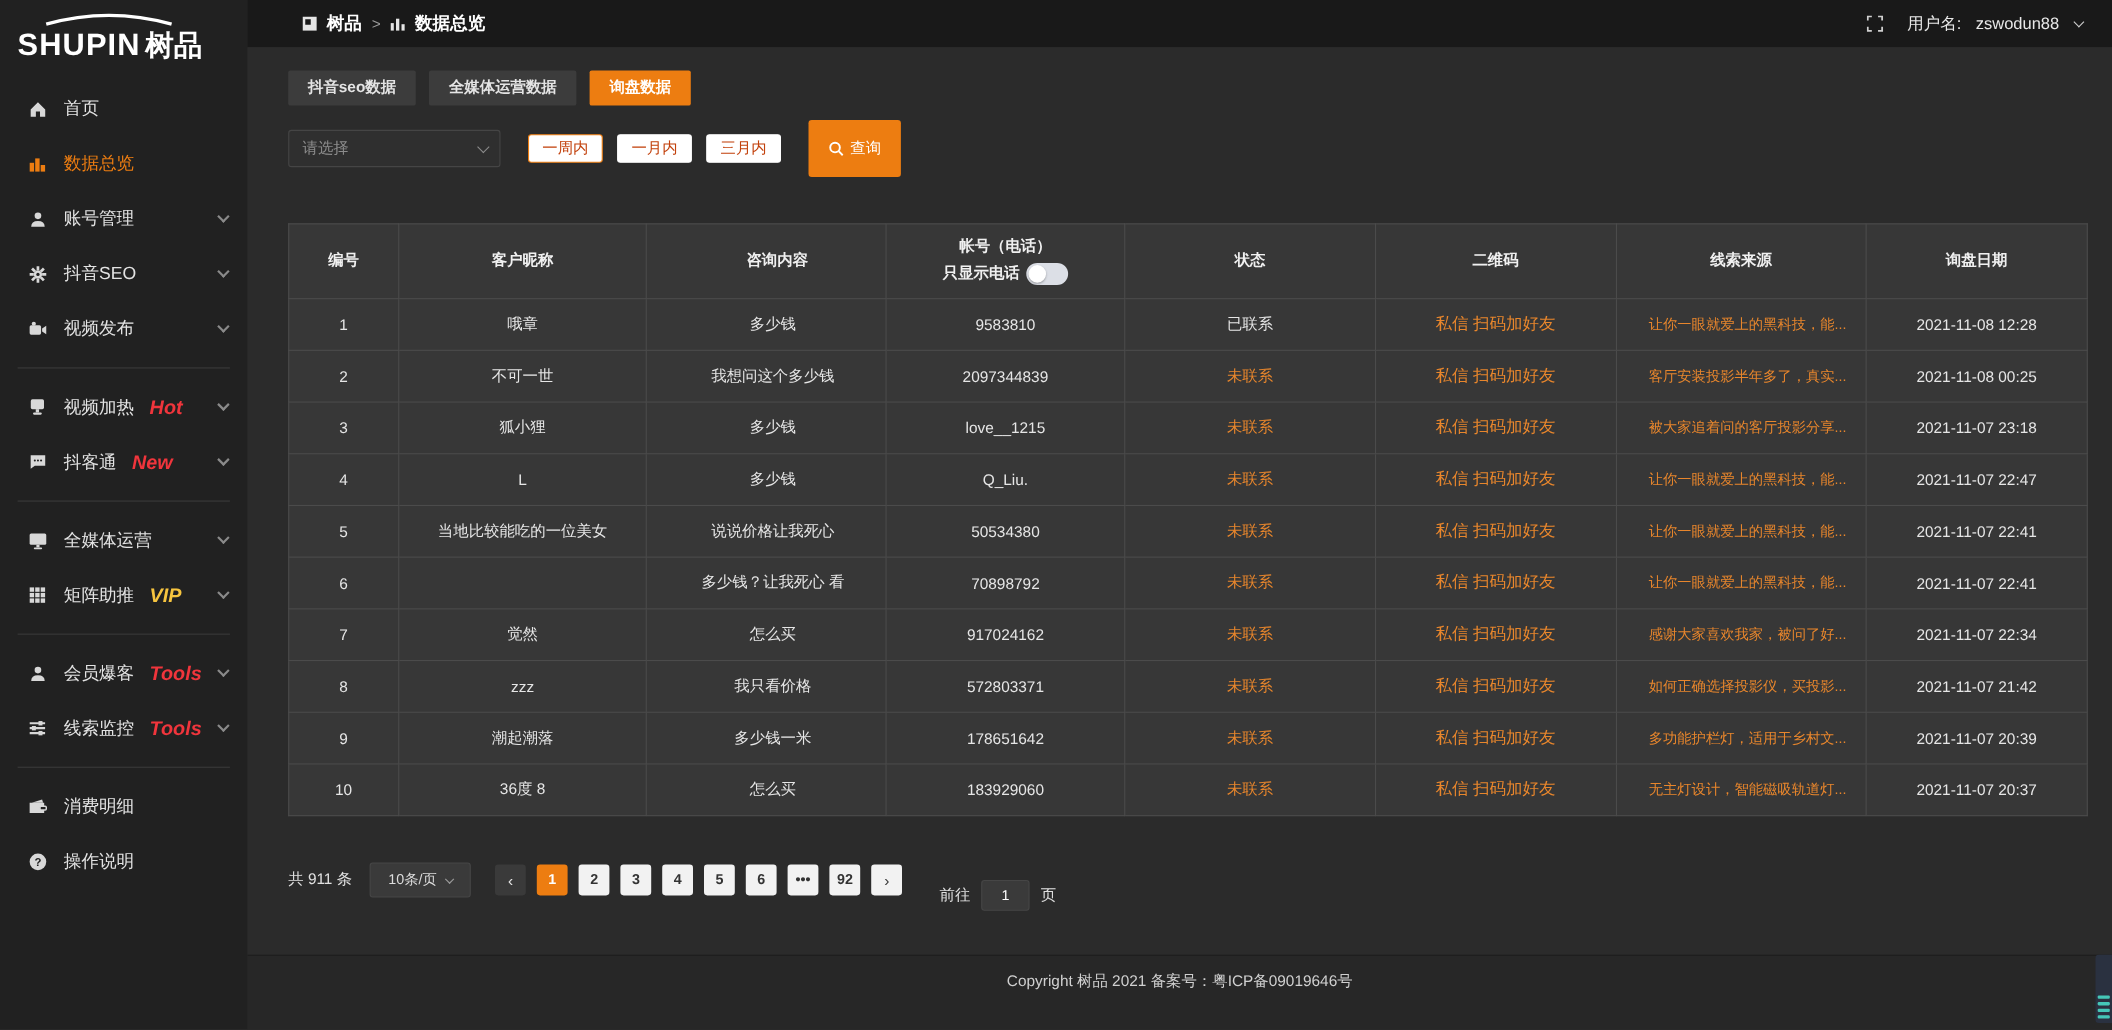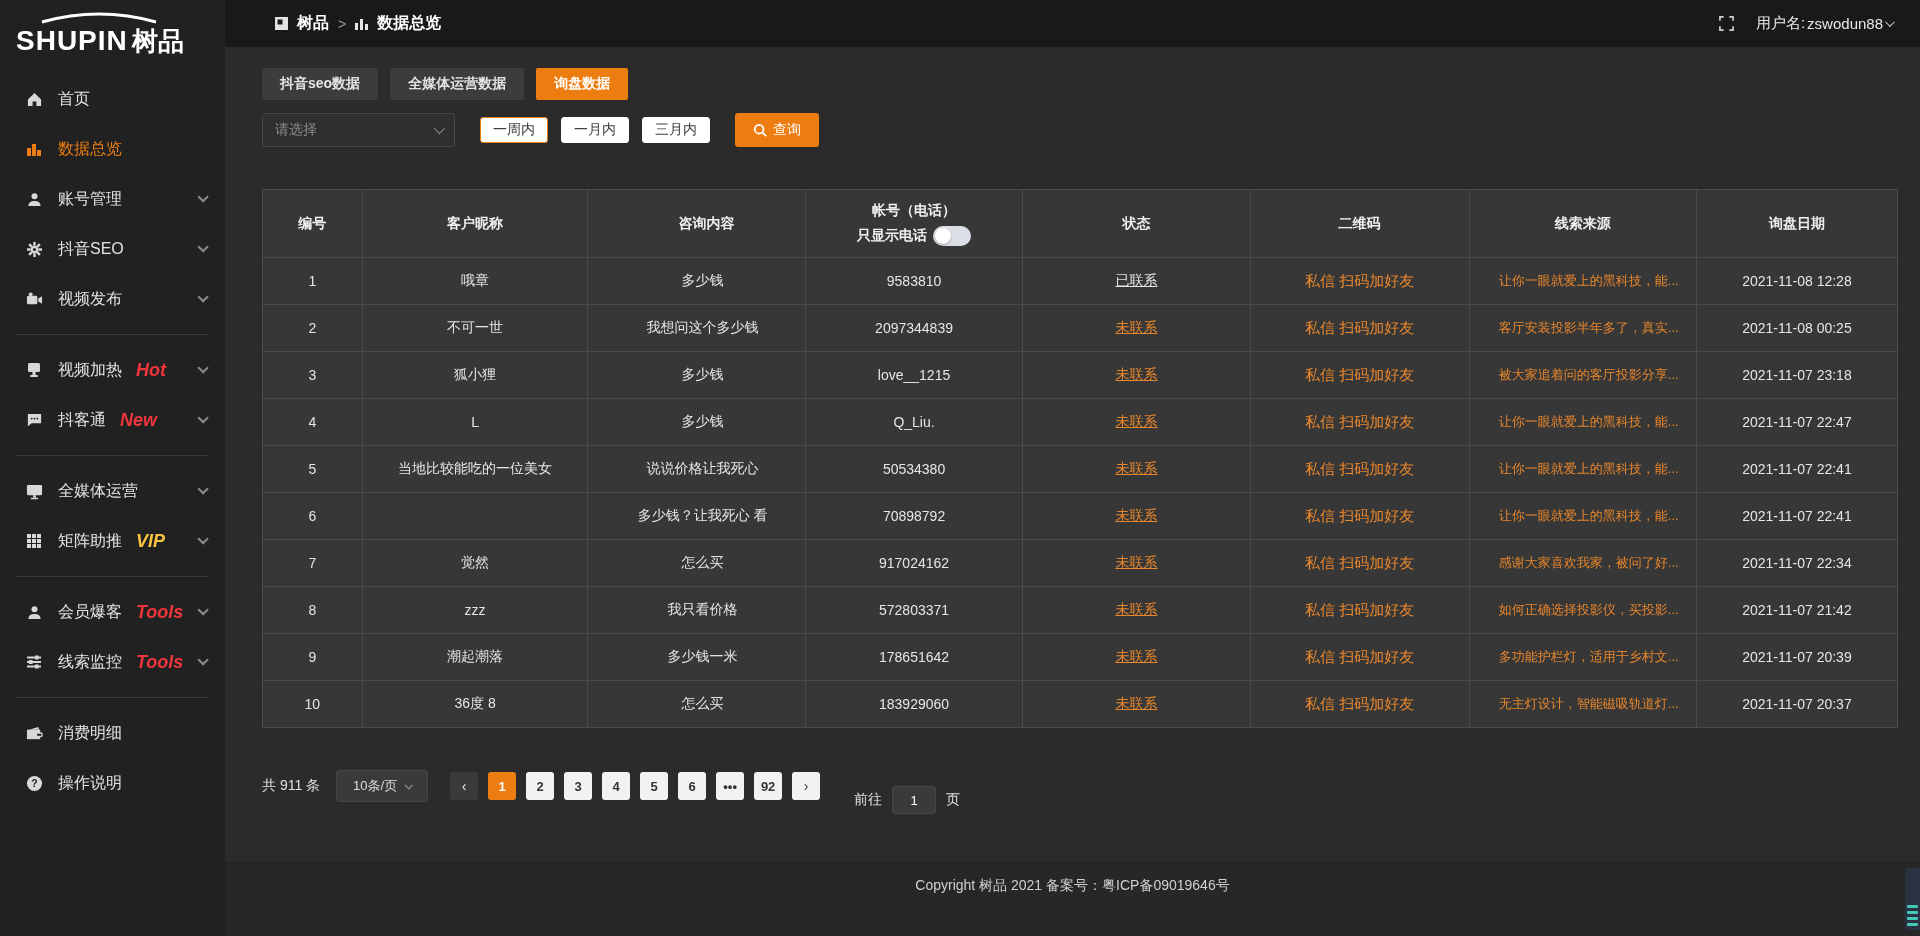--- a/index.html
+++ b/index.html
@@ -24,50 +24,50 @@
   .side-divider { height:1px; background:#3a3a3a; margin:10px 16px; }
 
   
   .main-col { flex:1; display:flex; flex-direction:column; height:100%; position:relative; }
   .topbar { height:47px; background:#191919; display:flex; align-items:center; padding:0 28px 0 50px; }
   .breadcrumb { display:flex; align-items:center; font-size:16px; font-weight:bold; color:#fff; gap:9px; }
   .bc-sep { color:#9a9a9a; font-weight:normal; font-size:14px; }
   .bc-ico { display:flex; color:#e5e5e5; }
   .topbar-right { margin-left:auto; display:flex; align-items:center; gap:22px; }
   .fs-ico { color:#cfcfcf; display:flex; cursor:pointer; }
-  .user-box { font-size:15px; color:#e8e8e8; display:flex; align-items:center; gap:2px; cursor:pointer; }
+  .user-box { font-size:15px; color:#e8e8e8; display:flex; align-items:center; gap:13px; cursor:pointer; }
   .user-chev { width:7px; height:7px; border-right:1.6px solid #cfcfcf; border-bottom:1.6px solid #cfcfcf; transform:rotate(45deg) translateY(-2px); }
 
   .content { flex:1; padding:21px 22px 0 37px; background:#2b2b2b; }
 
   
   .tabs { display:flex; gap:12px; }
   .tab { height:32px; padding:0 18px; background:#3c3c3c; color:#e4e4e4; font-size:14px; font-weight:bold; border:none; border-radius:2px; display:flex; align-items:center; cursor:pointer; }
   .tab.active { background:var(--accent); color:#fff; }
 
   
   .filters { margin-top:13px; display:flex; align-items:center; }
   .select { width:193px; height:34px; background:#2f2f2f; border:1px solid #454545; border-radius:3px; display:flex; align-items:center; padding:0 12px; color:#8c8c8c; font-size:14px; cursor:pointer; }
   .select .chev2 { margin-left:auto; width:8px; height:8px; border-right:1.6px solid #8c8c8c; border-bottom:1.6px solid #8c8c8c; transform:rotate(45deg) translateY(-2px); }
-  .range-btn { height:26px; min-width:62px; padding:0 12px; margin-left:13px; background:#fff; color:#404040; border:1px solid #fff; border-radius:3px; font-size:14px; cursor:pointer; }
+  .range-btn { height:26px; min-width:62px; padding:0 12px; margin-left:13px; background:#fff; color:#c2410c; border:1px solid #fff; border-radius:3px; font-size:14px; cursor:pointer; }
   .range-btn.selected { border:1px solid var(--accent); }
   .range-btn:first-of-type { margin-left:25px; }
-  .query-btn { height:34px; padding:0 18px; margin-left:25px; background:var(--accent); color:#fff; border:none; border-radius:3px; font-size:14px; display:flex; align-items:center; gap:6px; cursor:pointer; }
+  .query-btn { height:52px; padding:0 18px; margin-left:25px; background:var(--accent); color:#fff; border:none; border-radius:3px; font-size:14px; display:flex; align-items:center; gap:6px; cursor:pointer; }
 
   
   .tbl-wrap { margin-top:42px; }
   table { width:100%; border-collapse:collapse; background:#373737; table-layout:fixed; }
   th, td { border:1px solid #4b4b4b; font-weight:normal; }
   th { height:68px; font-size:14px; font-weight:bold; color:#f0f0f0; text-align:center; }
   td { height:47px; font-size:14px; color:#e6e6e6; text-align:center; padding:0 8px; overflow:hidden; white-space:nowrap; text-overflow:ellipsis; }
   th.al, td.al { text-align:center; padding-left:20px; }
   .th-account-line2 { margin-top:6px; display:flex; align-items:center; justify-content:center; gap:6px; font-weight:bold; font-size:14px; }
   .toggle { width:38px; height:20px; background:#dcdfe6; border-radius:10px; position:relative; cursor:pointer; display:inline-block; }
   .toggle::after { content:""; position:absolute; left:2px; top:2px; width:16px; height:16px; background:#fff; border-radius:50%; box-shadow:0 1px 2px rgba(0,0,0,.3); }
-  td.status { color:var(--orange-text);text-decoration:underline; }
+  td.status { color:var(--orange-text); }
   td.status.contacted { color:#e6e6e6; }
   td.qr { color:var(--orange-text); font-size:15px; cursor:pointer; }
   td.src { color:var(--orange-text); font-size:13px; cursor:pointer; }
 
   
   .pagination { margin-top:30px; display:flex; align-items:center; font-size:14px; color:#e0e0e0; padding-bottom:40px; }
   .pg-total { margin-right:16px; }
   .pg-size { width:92px; height:32px; background:#3a3a3a; border:1px solid #464646; border-radius:3px; display:flex; align-items:center; justify-content:center; gap:8px; font-size:13px; color:#dcdcdc; cursor:pointer; }
   .pg-size .chev2 { width:6px; height:6px; border-right:1.4px solid #9a9a9a; border-bottom:1.4px solid #9a9a9a; transform:rotate(45deg) translateY(-1px); }
   .pg-arrow { width:28px; height:28px; margin-left:22px; background:#3a3a3a; color:#e6e6e6; border:none; border-radius:3px; font-size:14px; cursor:pointer; }

